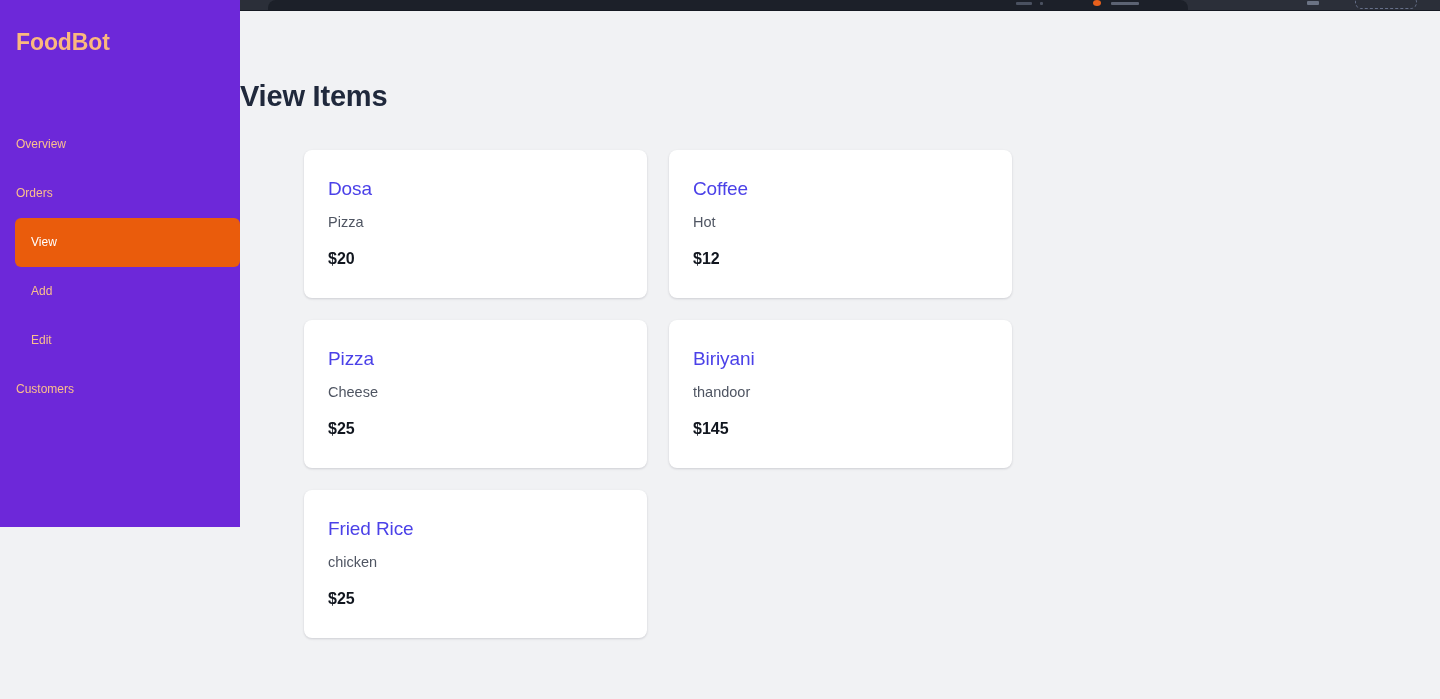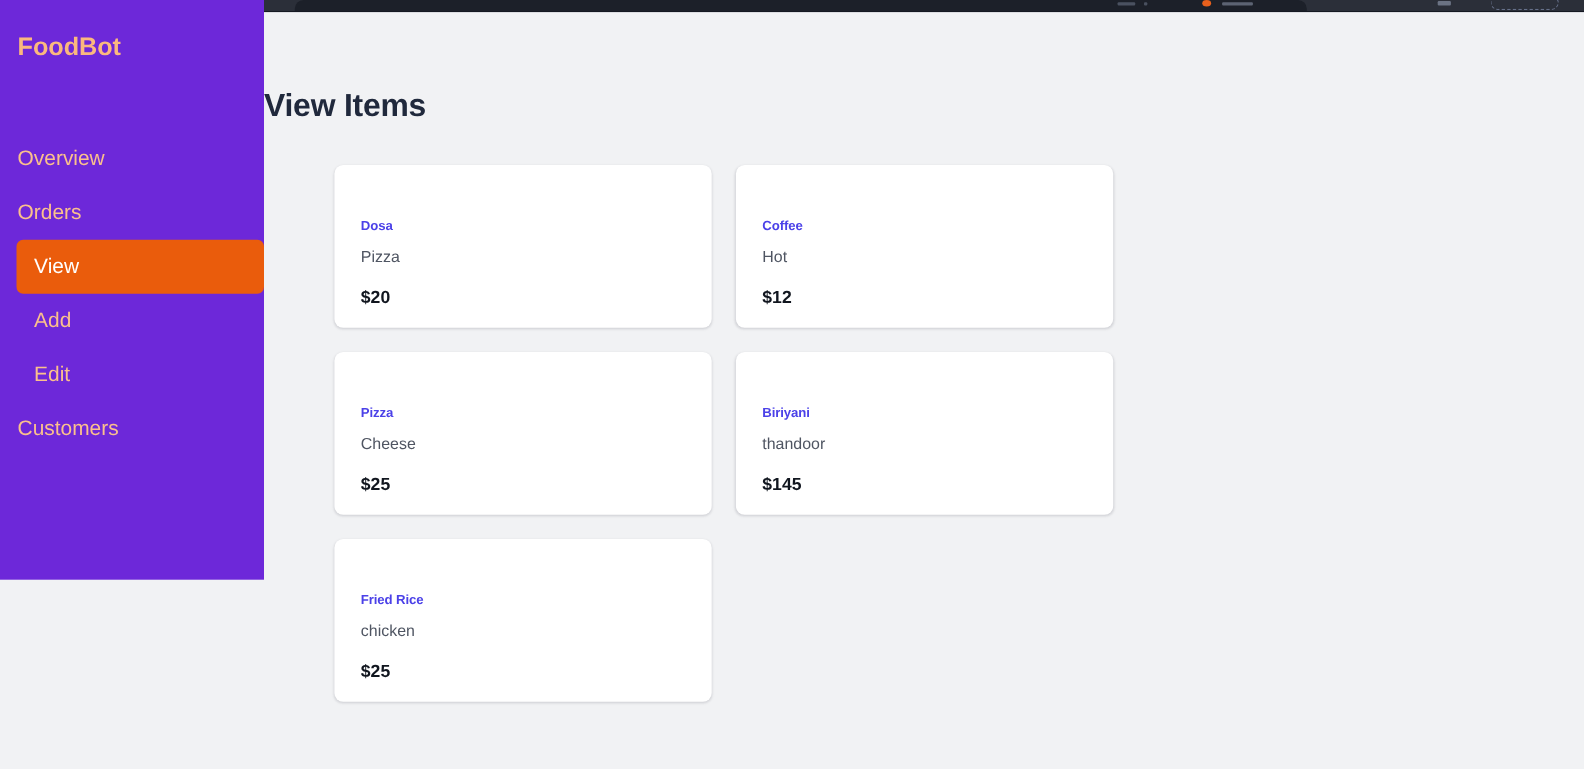--- a/index.html
+++ b/index.html
@@ -105,21 +105,21 @@
     position: absolute;
     top: 120px;
     left: 0;
     width: 240px;
   }
   .nav-item {
     display: block;
     height: 49px;
     line-height: 49px;
     padding-left: 16px;
-    font-size: 19px;
+    font-size: 12px;
     color: #fbc08c;
     white-space: nowrap;
   }
   .nav-item.sub {
     padding-left: 31px;
   }
   .nav-item.active {
     margin-left: 15px;
     width: 225px;
     padding-left: 16px;
@@ -157,25 +157,24 @@
   }
   .card {
     width: 343px;
     height: 148px;
     background: #ffffff;
     border-radius: 8px;
     box-shadow: 0 1px 3px rgba(16,24,40,0.10), 0 1px 2px rgba(16,24,40,0.06);
     padding: 28px 24px 0 24px;
   }
   .card-title {
-    font-size: 12px;
-    font-weight: bold;
+    font-size: 19px;
+    font-weight: normal;
     color: #4b41e8;
     letter-spacing: -0.1px;
-    margin-top: 20px;
   }
   .card-desc {
     margin-top: 14px;
     font-size: 14.5px;
     color: #4f5562;
   }
   .card-price {
     margin-top: 20px;
     font-size: 16px;
     font-weight: bold;

